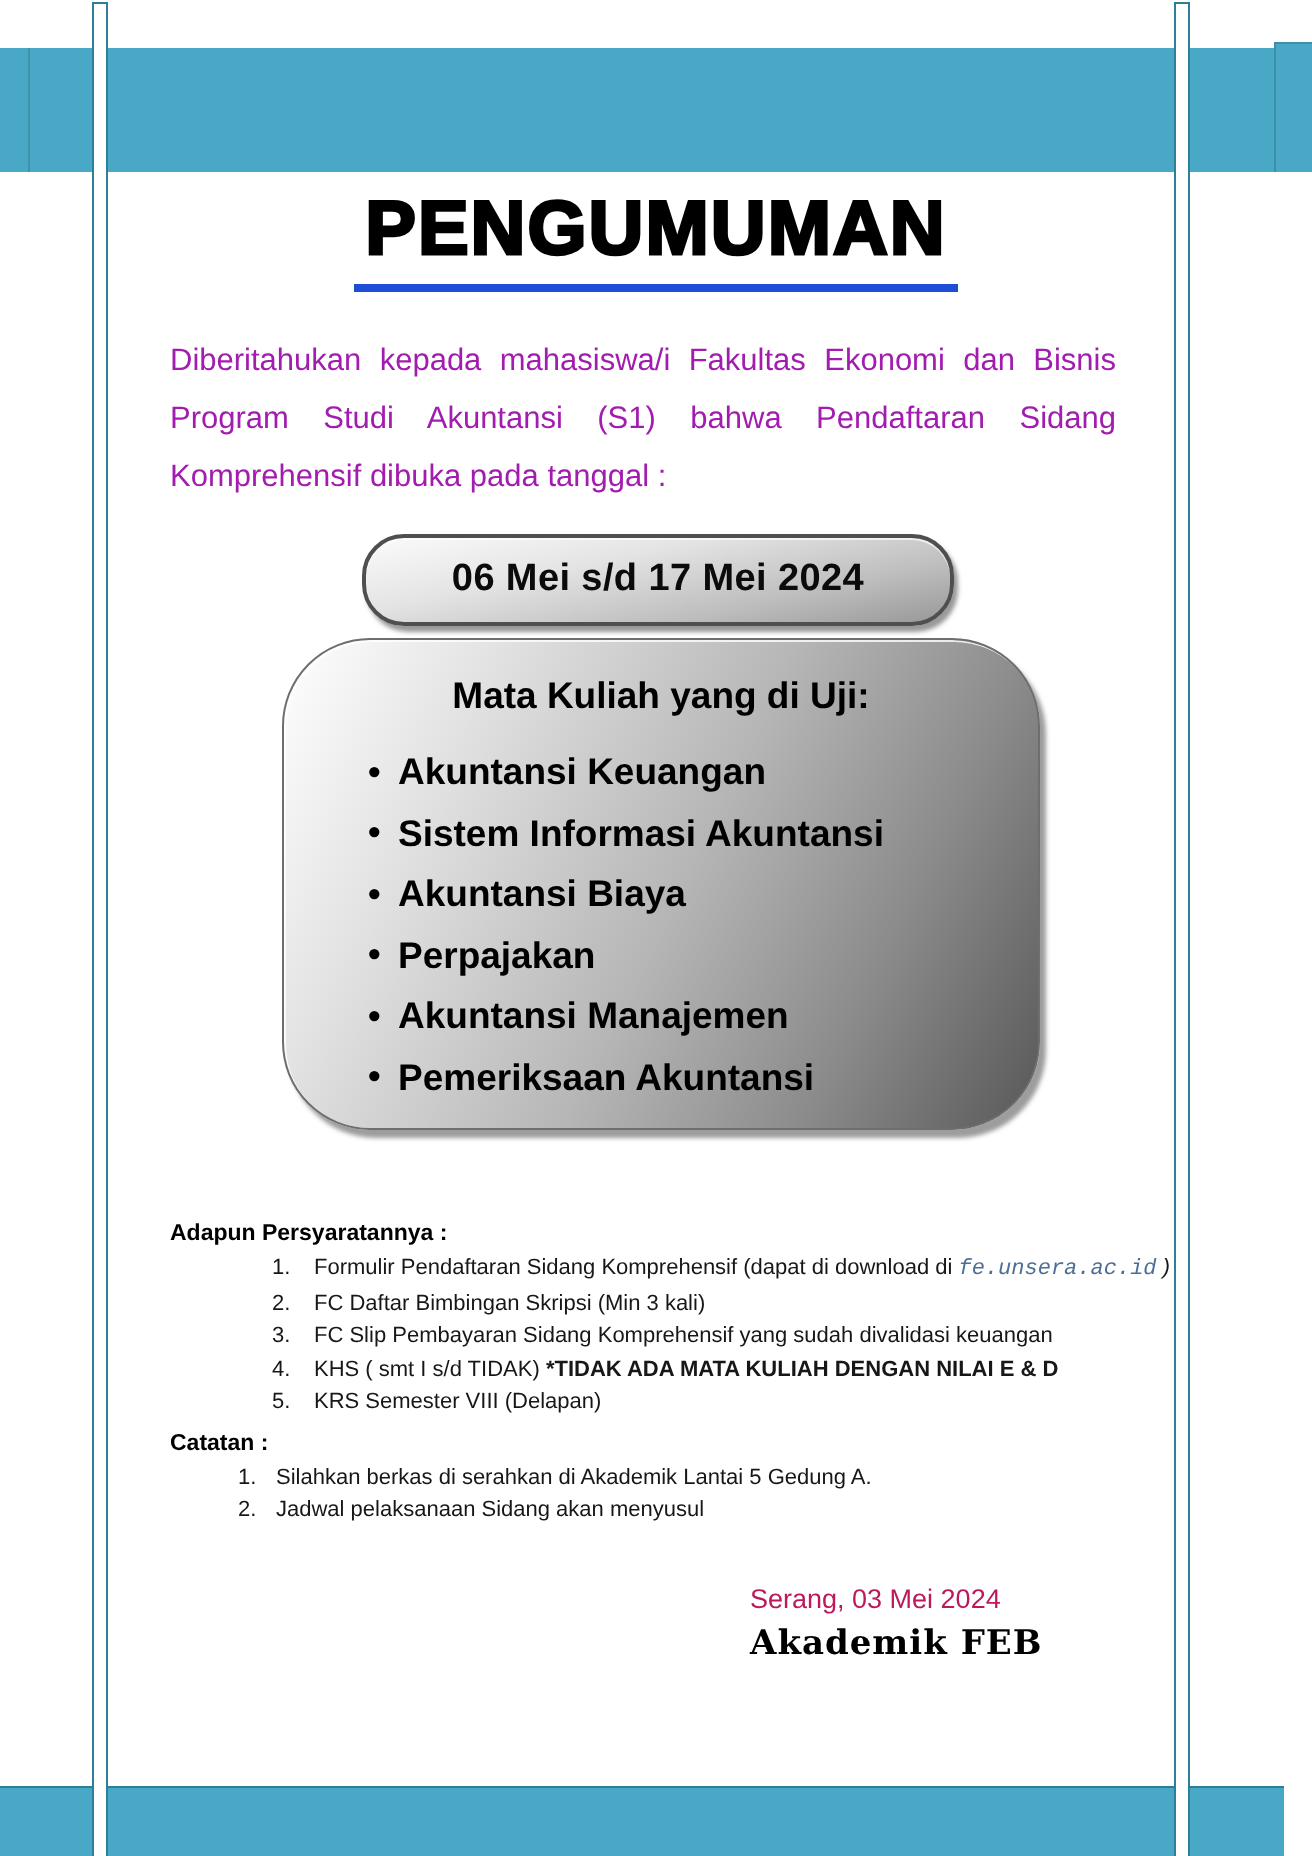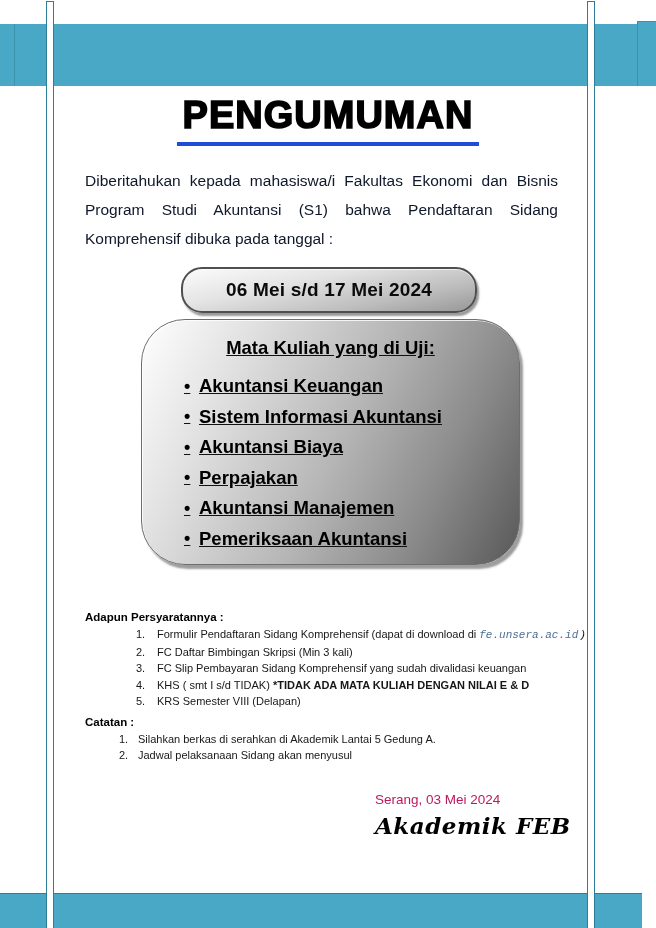--- a/index.html
+++ b/index.html
@@ -23,39 +23,38 @@
     border-left:1px solid var(--teal-dark);border-right:1px solid var(--teal-dark);border-top:1px solid var(--teal-dark);z-index:3;}
   .v-strip.left{left:46px;}
   .v-strip.right{left:587px;}
   
   .title-wrap{position:absolute;left:0;top:94px;width:656px;text-align:center;z-index:2;}
   .title{
     display:inline-block;font-size:38px;font-weight:bold;letter-spacing:1px;color:#000;
     -webkit-text-stroke:1.6px #000;padding:0 6px 5px 6px;border-bottom:4px solid #1d4ed8;
   }
   
-  .intro{position:absolute;left:85px;top:166px;width:473px;font-size:15.5px;color:#0f172a;z-index:2;}
+  .intro{position:absolute;left:85px;top:166px;width:473px;font-size:15.5px;color:#a21caf;z-index:2;}
   .intro-line{height:29px;line-height:29px;white-space:nowrap;}
   .intro-line.justified{white-space:normal;text-align:justify;text-align-last:justify;}
   
   .date-banner{
     position:absolute;left:181px;top:267px;width:296px;height:46px;box-sizing:border-box;z-index:2;
     border:2px solid #4f4f4f;border-radius:21px;
     background:linear-gradient(168deg,#fbfbfb 0%,#e4e4e4 35%,#bdbdbd 72%,#989898 100%);
     box-shadow:2px 3px 2px rgba(70,70,70,.55), inset 0 1px 0 rgba(255,255,255,.7);
     display:flex;align-items:center;justify-content:center;
     font-size:19px;font-weight:bold;color:#0b0b0b;letter-spacing:.2px;
   }
   
   .exam-box{
     position:absolute;left:141px;top:319px;width:379px;height:246px;box-sizing:border-box;z-index:2;
     border-radius:44px;border:1px solid #6e6e6e;
     background:linear-gradient(116deg,#ffffff 0%,#e2e2e2 22%,#b6b6b6 52%,#8b8b8b 76%,#585858 100%);
     box-shadow:3px 4px 2px rgba(60,60,60,.5), inset 1px 1px 0 rgba(255,255,255,.8);
-    text-decoration:underline;
   }
   .exam-title{margin-top:17px;text-align:center;font-size:18.5px;font-weight:bold;color:#000;}
   .exam-list{margin-top:12px;}
   .exam-item{display:flex;align-items:center;height:30.5px;padding-left:42px;
     font-size:18.5px;font-weight:bold;color:#000;}
   .exam-item .bullet{width:15px;font-size:18px;}
   
   .req-block{position:absolute;left:85px;top:609px;width:500px;font-size:11px;color:#171717;z-index:2;}
   .list-heading{font-size:11.5px;font-weight:bold;line-height:17px;color:#000;}
   .num-row{display:flex;line-height:16.5px;white-space:nowrap;}
@@ -64,22 +63,22 @@
   .req-list .num{flex:0 0 21px;}
   .notes-list .num{flex:0 0 19px;}
   .seg-normal{}
   .seg-link{color:var(--link);font-style:italic;font-family:Liberation Mono, monospace;}
   .seg-italic{font-style:italic;}
   .seg-bold{font-weight:bold;}
   .notes-heading{margin-top:4px;}
   
   .signature{position:absolute;left:375px;top:791px;z-index:2;}
   .sig-date{font-size:13.5px;color:#be185d;line-height:17px;}
-  .sig-name{font-family:"DejaVu Serif",serif;font-style:italic;font-weight:bold;
-    font-size:23px;letter-spacing:.5px;color:#000;margin-top:4px;}
+  .sig-name{font-family:"DejaVu Serif",serif;font-weight:bold;
+    font-size:17px;letter-spacing:.5px;color:#000;margin-top:4px;}
 </style>
 </head>
 <body>
 
 <div class="page">
 
   <div class="top-bar">
     <div class="top-bar-seam"></div>
   </div>
   <div class="top-bar-notch"></div>

